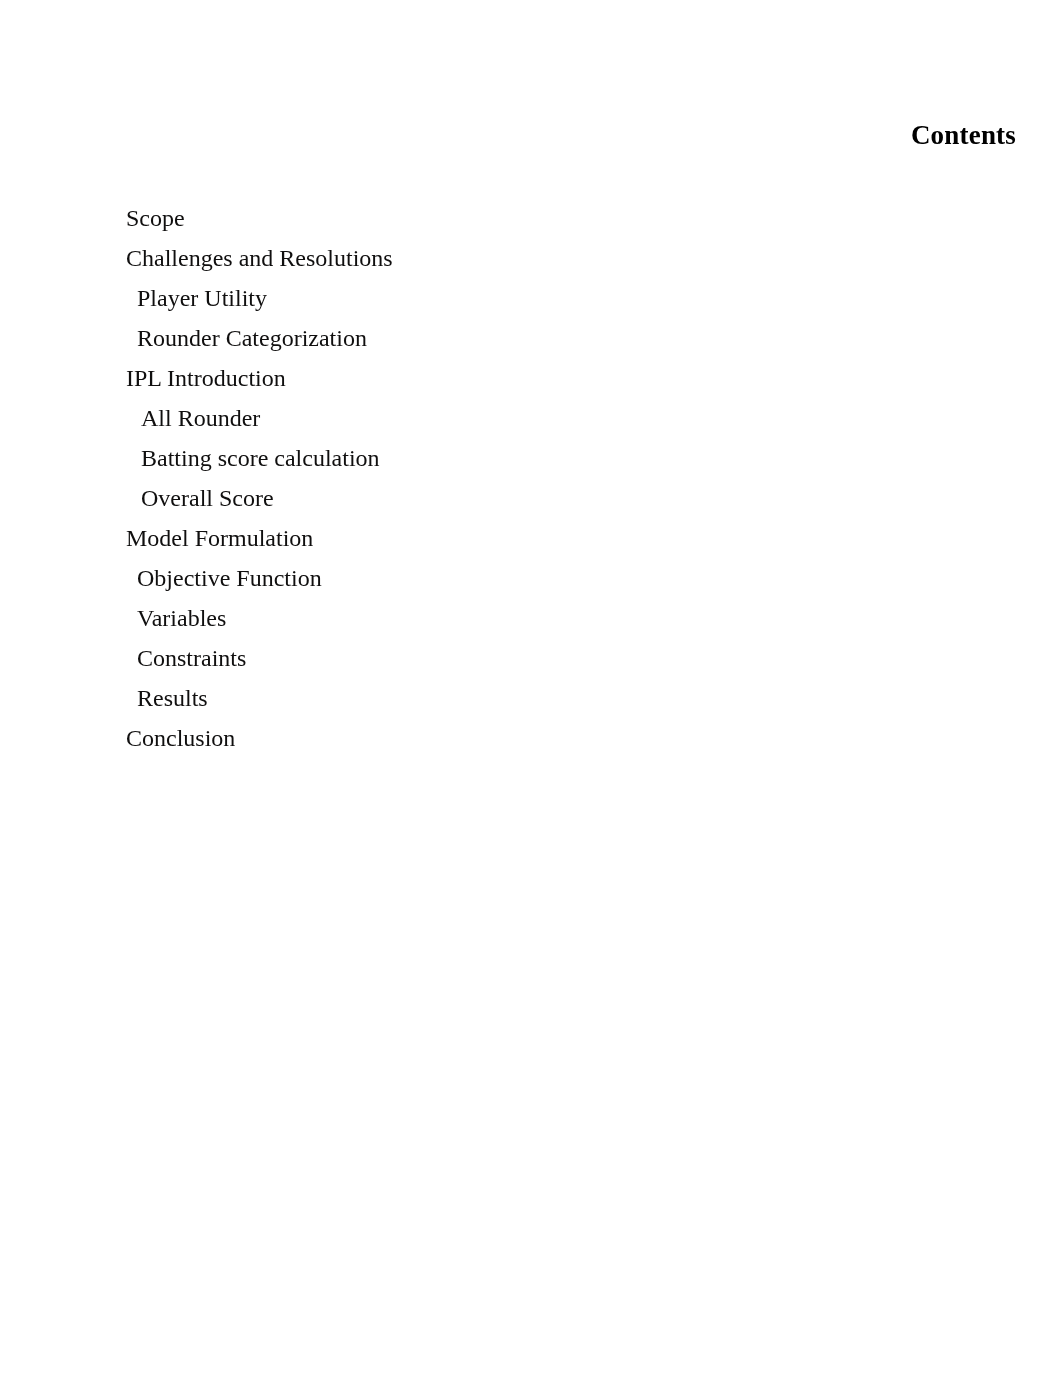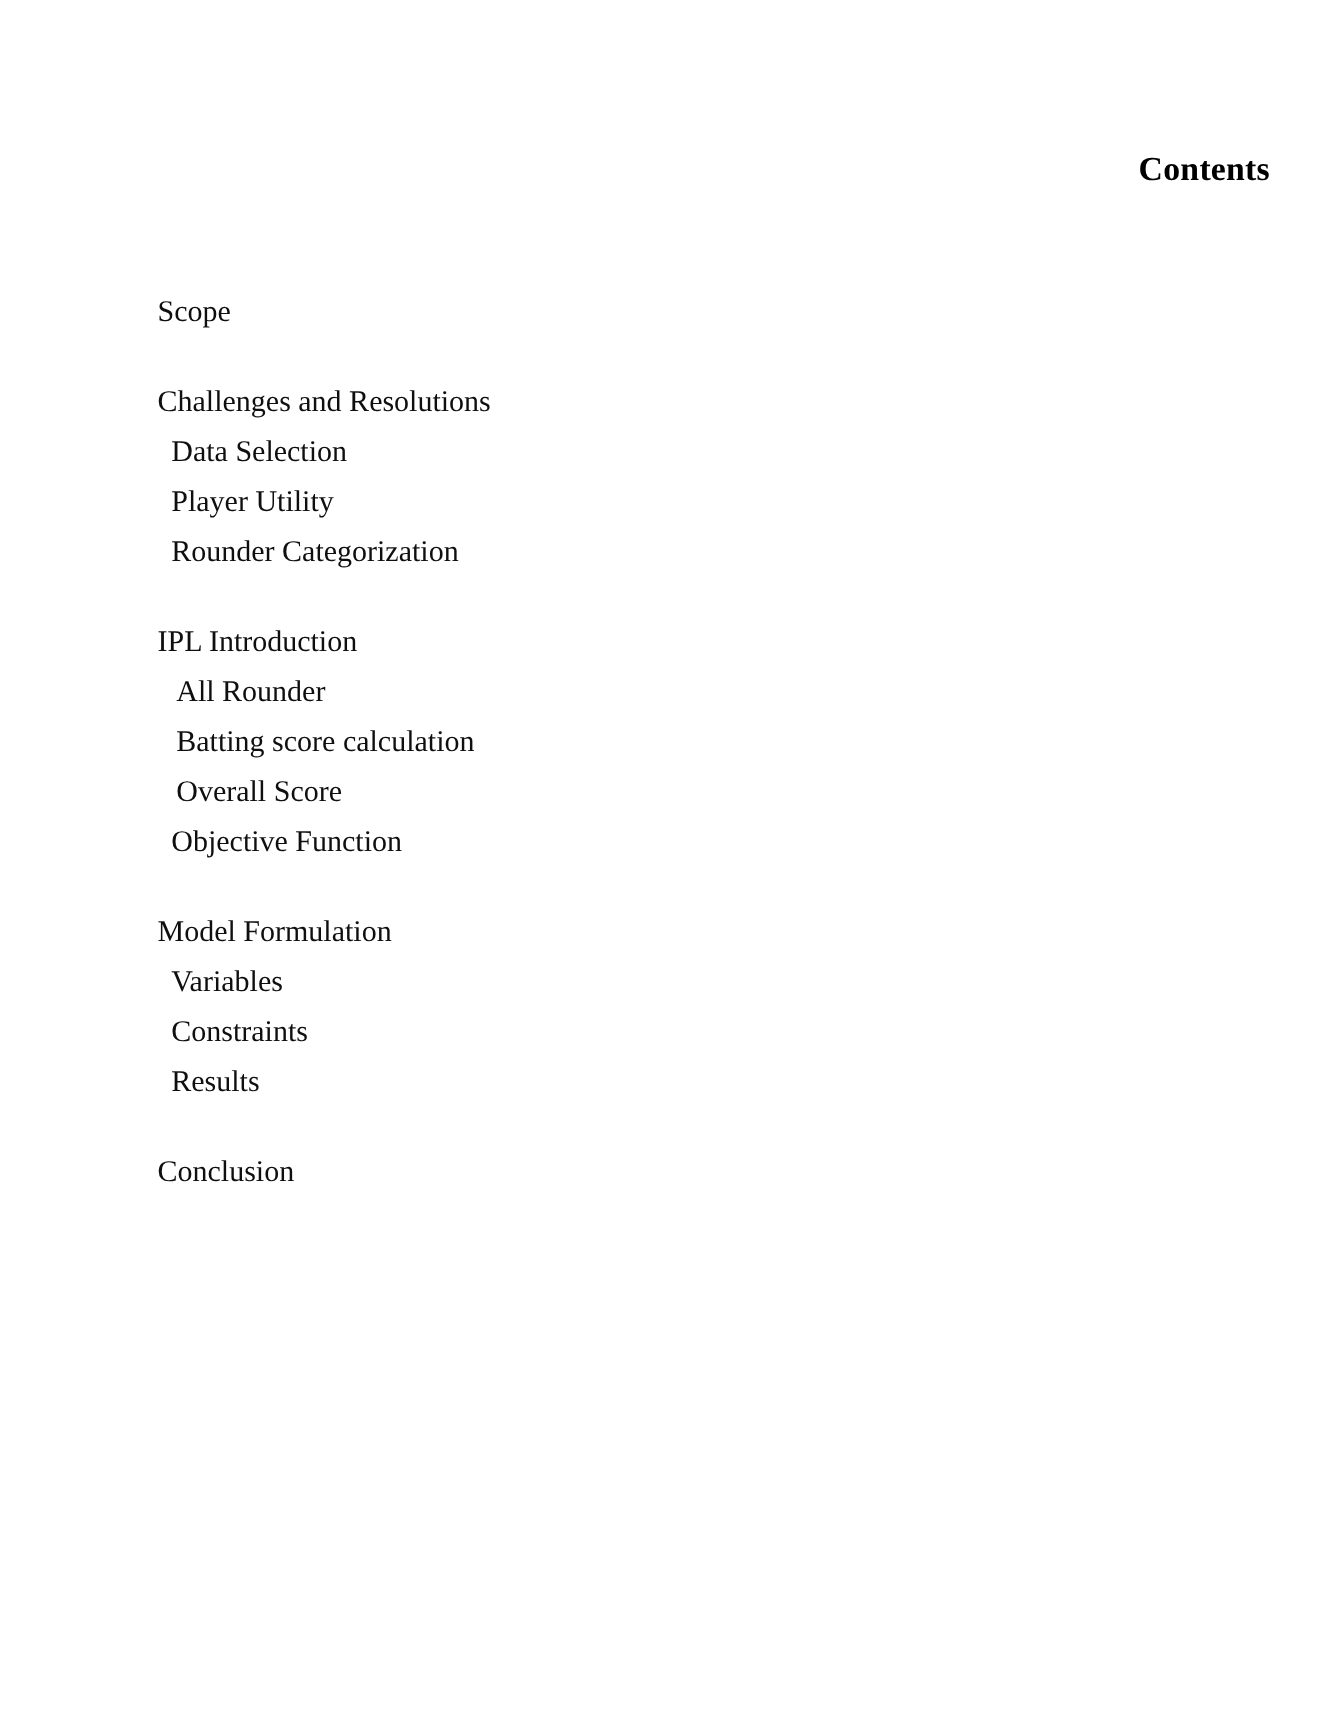--- a/index.html
+++ b/index.html
@@ -56,46 +56,45 @@
     display: block;
     height: 40px;
     line-height: 26px;
     font-size: 24px;
     font-weight: normal;
     color: #100f0f;
     white-space: nowrap;
   }
 
   
-  .lvl-1 { padding-left: 0px; margin-top: 32px; }
+  .lvl-1 { padding-left: 0px; }
   .lvl-2 { padding-left: 11px; }
   .lvl-2b { padding-left: 15px; }
 </style>
 </head>
 <body>
 
 <div class="page">
 
   <div class="toc-heading">
     <span>Contents</span>
   </div>
 
   <div class="toc-list">
 
     <div class="toc-entry lvl-1">Scope</div>
     <div class="toc-entry lvl-1">Challenges and Resolutions</div>
-    <div class="toc-entry lvl-2">Data Selection</div>
     <div class="toc-entry lvl-2">Player Utility</div>
     <div class="toc-entry lvl-2">Rounder Categorization</div>
     <div class="toc-entry lvl-1">IPL Introduction</div>
     <div class="toc-entry lvl-2b">All Rounder</div>
     <div class="toc-entry lvl-2b">Batting score calculation</div>
     <div class="toc-entry lvl-2b">Overall Score</div>
+    <div class="toc-entry lvl-1">Model Formulation</div>
     <div class="toc-entry lvl-2">Objective Function</div>
-    <div class="toc-entry lvl-1">Model Formulation</div>
     <div class="toc-entry lvl-2">Variables</div>
     <div class="toc-entry lvl-2">Constraints</div>
     <div class="toc-entry lvl-2">Results</div>
     <div class="toc-entry lvl-1">Conclusion</div>
 
   </div>
 
 </div>
 
 </body></html>

